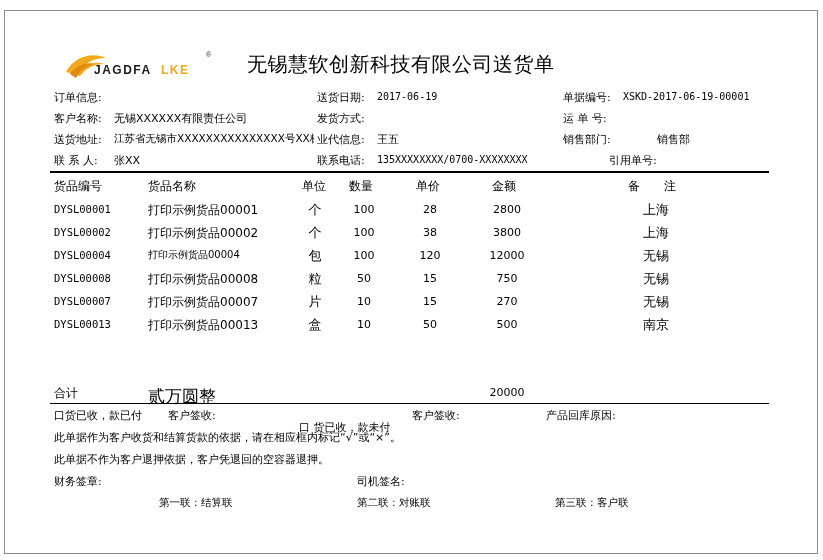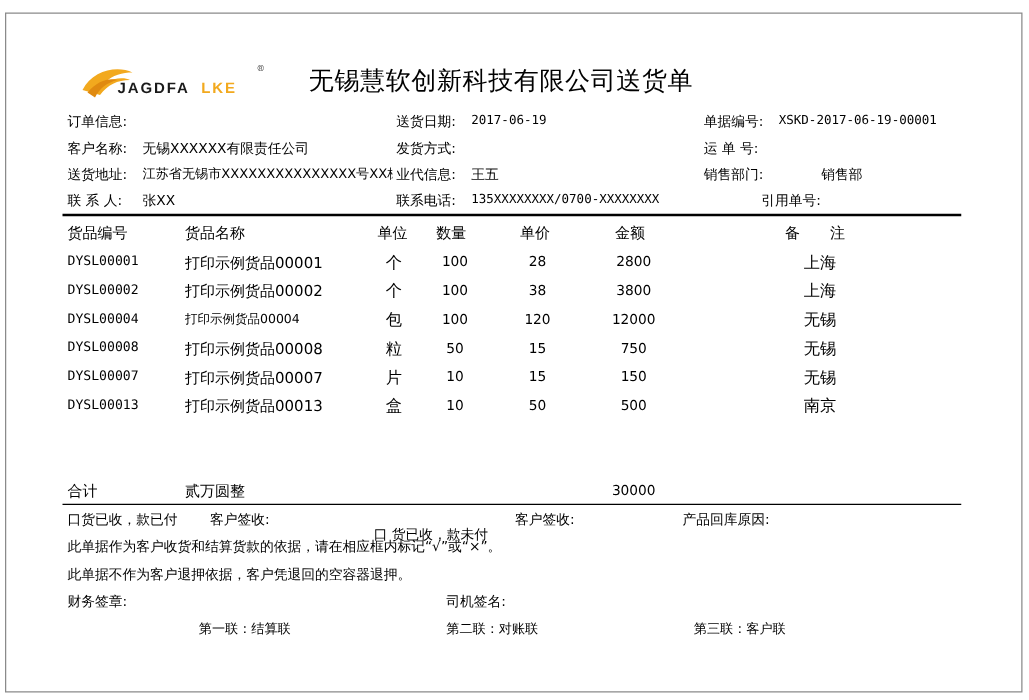--- a/index.html
+++ b/index.html
@@ -108,37 +108,37 @@
     <div class="abs cell c" style="left:410px; width:40px; top:272px;">15</div>
     <div class="abs cell c" style="left:482px; width:50px; top:272px;">750</div>
     <div class="abs cell c" style="left:631px; width:50px; top:270px; font-size:13px;">无锡</div>
   </div>
   <div>
     <div class="abs code" style="left:54px; top:295px;">DYSL00007</div>
     <div class="abs cell" style="left:148px; top:294px; font-size:12px;">打印示例货品00007</div>
     <div class="abs cell c" style="left:300px; width:30px; top:293px; font-size:13px;">片</div>
     <div class="abs cell c" style="left:344px; width:40px; top:295px;">10</div>
     <div class="abs cell c" style="left:410px; width:40px; top:295px;">15</div>
-    <div class="abs cell c" style="left:482px; width:50px; top:295px;">150</div>
+    <div class="abs cell c" style="left:482px; width:50px; top:295px;">270</div>
     <div class="abs cell c" style="left:631px; width:50px; top:293px; font-size:13px;">无锡</div>
   </div>
   <div>
     <div class="abs code" style="left:54px; top:318px;">DYSL00013</div>
     <div class="abs cell" style="left:148px; top:317px; font-size:12px;">打印示例货品00013</div>
     <div class="abs cell c" style="left:300px; width:30px; top:316px; font-size:13px;">盒</div>
     <div class="abs cell c" style="left:344px; width:40px; top:318px;">10</div>
     <div class="abs cell c" style="left:410px; width:40px; top:318px;">50</div>
     <div class="abs cell c" style="left:482px; width:50px; top:318px;">500</div>
     <div class="abs cell c" style="left:631px; width:50px; top:316px; font-size:13px;">南京</div>
   </div>
 </div>
 
 <div class="abs" style="left:54px; top:385px; font-size:12px;">合计</div>
-<div class="abs" style="left:148px; top:385px; font-size:12px;text-align:center;">贰万圆整</div>
-<div class="abs c" style="left:482px; width:50px; top:386px; font-size:11px;">30000</div>
+<div class="abs" style="left:148px; top:385px; font-size:17px;text-align:center;">贰万圆整</div>
+<div class="abs c" style="left:482px; width:50px; top:386px; font-size:11px;">20000</div>
 
 <div class="thin" style="top:403px;"></div>
 
 <div class="abs small" style="left:54px; top:408px;">口货已收，款已付</div>
 <div class="abs small" style="left:168px; top:408px;">客户签收:</div>
 <div class="abs small" style="left:299px; top:408px;margin-top:12px;">口 货已收，款未付</div>
 <div class="abs small" style="left:412px; top:408px;">客户签收:</div>
 <div class="abs small" style="left:546px; top:408px;">产品回库原因:</div>
 
 <div class="abs small" style="left:54px; top:430px;">此单据作为客户收货和结算货款的依据，请在相应框内标记“√”或“×”。</div>

